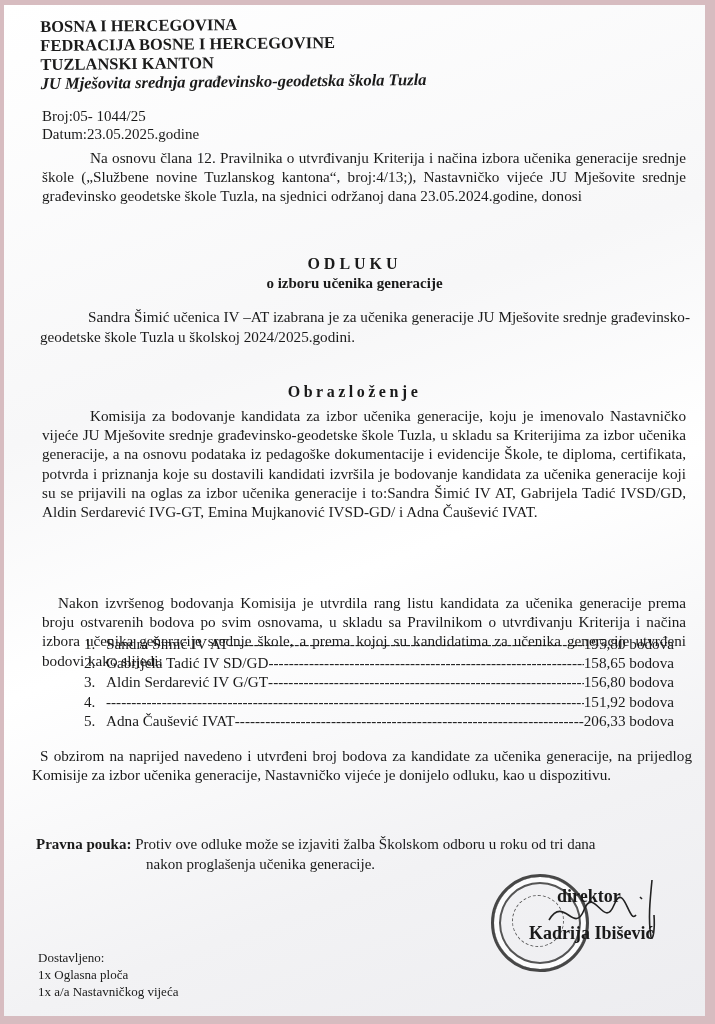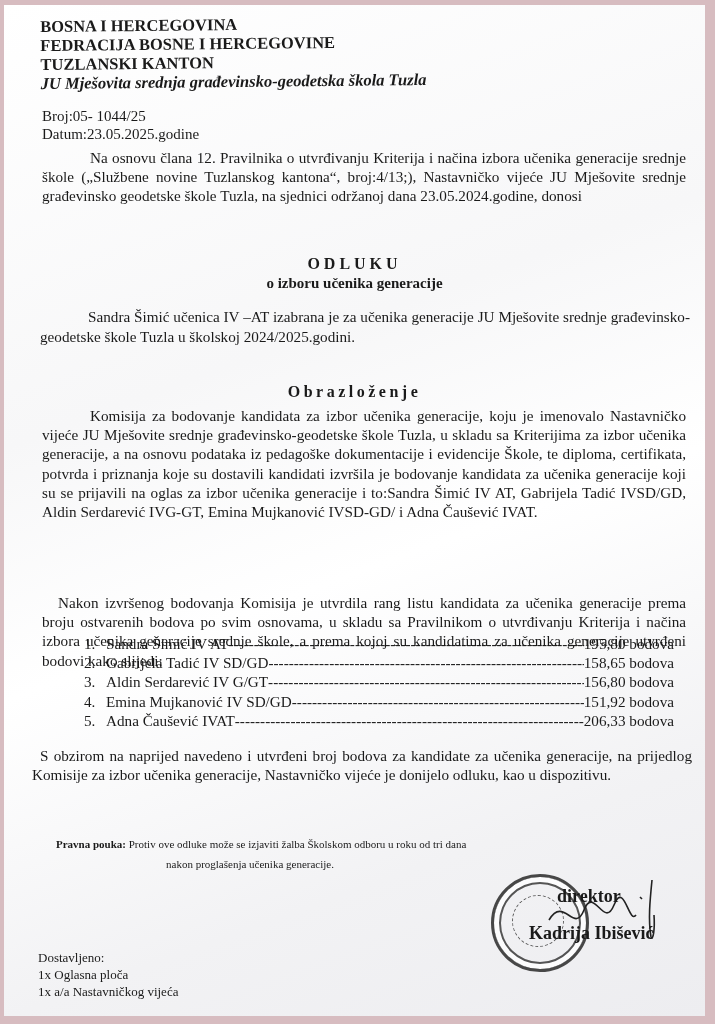--- a/index.html
+++ b/index.html
@@ -31,21 +31,21 @@
   .body2 { left: 38px; top: 540px; width: 644px; }
   .body2 .first { text-indent: 16px; margin-top: 48px; }
   .ranklist { left: 80px; top: 629px; width: 590px; font-size: 15.2px; line-height: 19.2px; }
   .rank { display: flex; white-space: nowrap; }
   .rank .num { width: 22px; }
   .rank .name { }
   .rank .dash { flex: 1; overflow: hidden; white-space: nowrap; }
   .rank .pts { }
   .closing { left: 28px; top: 741px; width: 660px; }
   .closing .first { text-indent: 8px; }
-  .legal { left: 52px; top: 829px; width: 660px; font-size: 11px; line-height: 20px; }
+  .legal { left: 32px; top: 829px; width: 660px; font-size: 15px; line-height: 20px; }
   .legal .lbl { font-weight: bold; }
   .legal .l2 { padding-left: 110px; }
   .stamp { left: 487px; top: 869px; width: 92px; height: 92px; border-radius: 50%;
     border: 3px solid #2a2a2a; box-shadow: inset 0 0 0 5px #fff, inset 0 0 0 7px #3a3a3a; opacity: 0.85; }
   .stamp-inner { position: absolute; left: 18px; top: 18px; width: 50px; height: 50px; border-radius: 50%;
     border: 1.5px dashed #444; }
   .sig { left: 525px; top: 882px; font-weight: bold; font-size: 18px; line-height: 19px; }
   .sig .dir { padding-left: 28px; }
   .scrawl { left: 540px; top: 870px; width: 120px; height: 70px; }
   .deliv { left: 34px; top: 944px; font-size: 13px; line-height: 17px; }
@@ -95,21 +95,20 @@
       <span class="pts">158,65 bodova</span>
     </div>
     <div class="rank">
       <span class="num">3.</span>
       <span class="name">Aldin Serdarević IV G/GT</span>
       <span class="dash">--------------------------------------------------------------------------------------------------</span>
       <span class="pts"> 156,80 bodova</span>
     </div>
     <div class="rank">
       <span class="num">4.</span>
-      <span class="name">Emina Mujkanović IV SD/GD</span>
       <span class="dash">--------------------------------------------------------------------------------------------------</span>
       <span class="pts">151,92 bodova</span>
     </div>
     <div class="rank">
       <span class="num">5.</span>
       <span class="name">Adna Čaušević IVAT</span>
       <span class="dash">--------------------------------------------------------------------------------------------------</span>
       <span class="pts">206,33 bodova</span>
     </div>
   </div>

